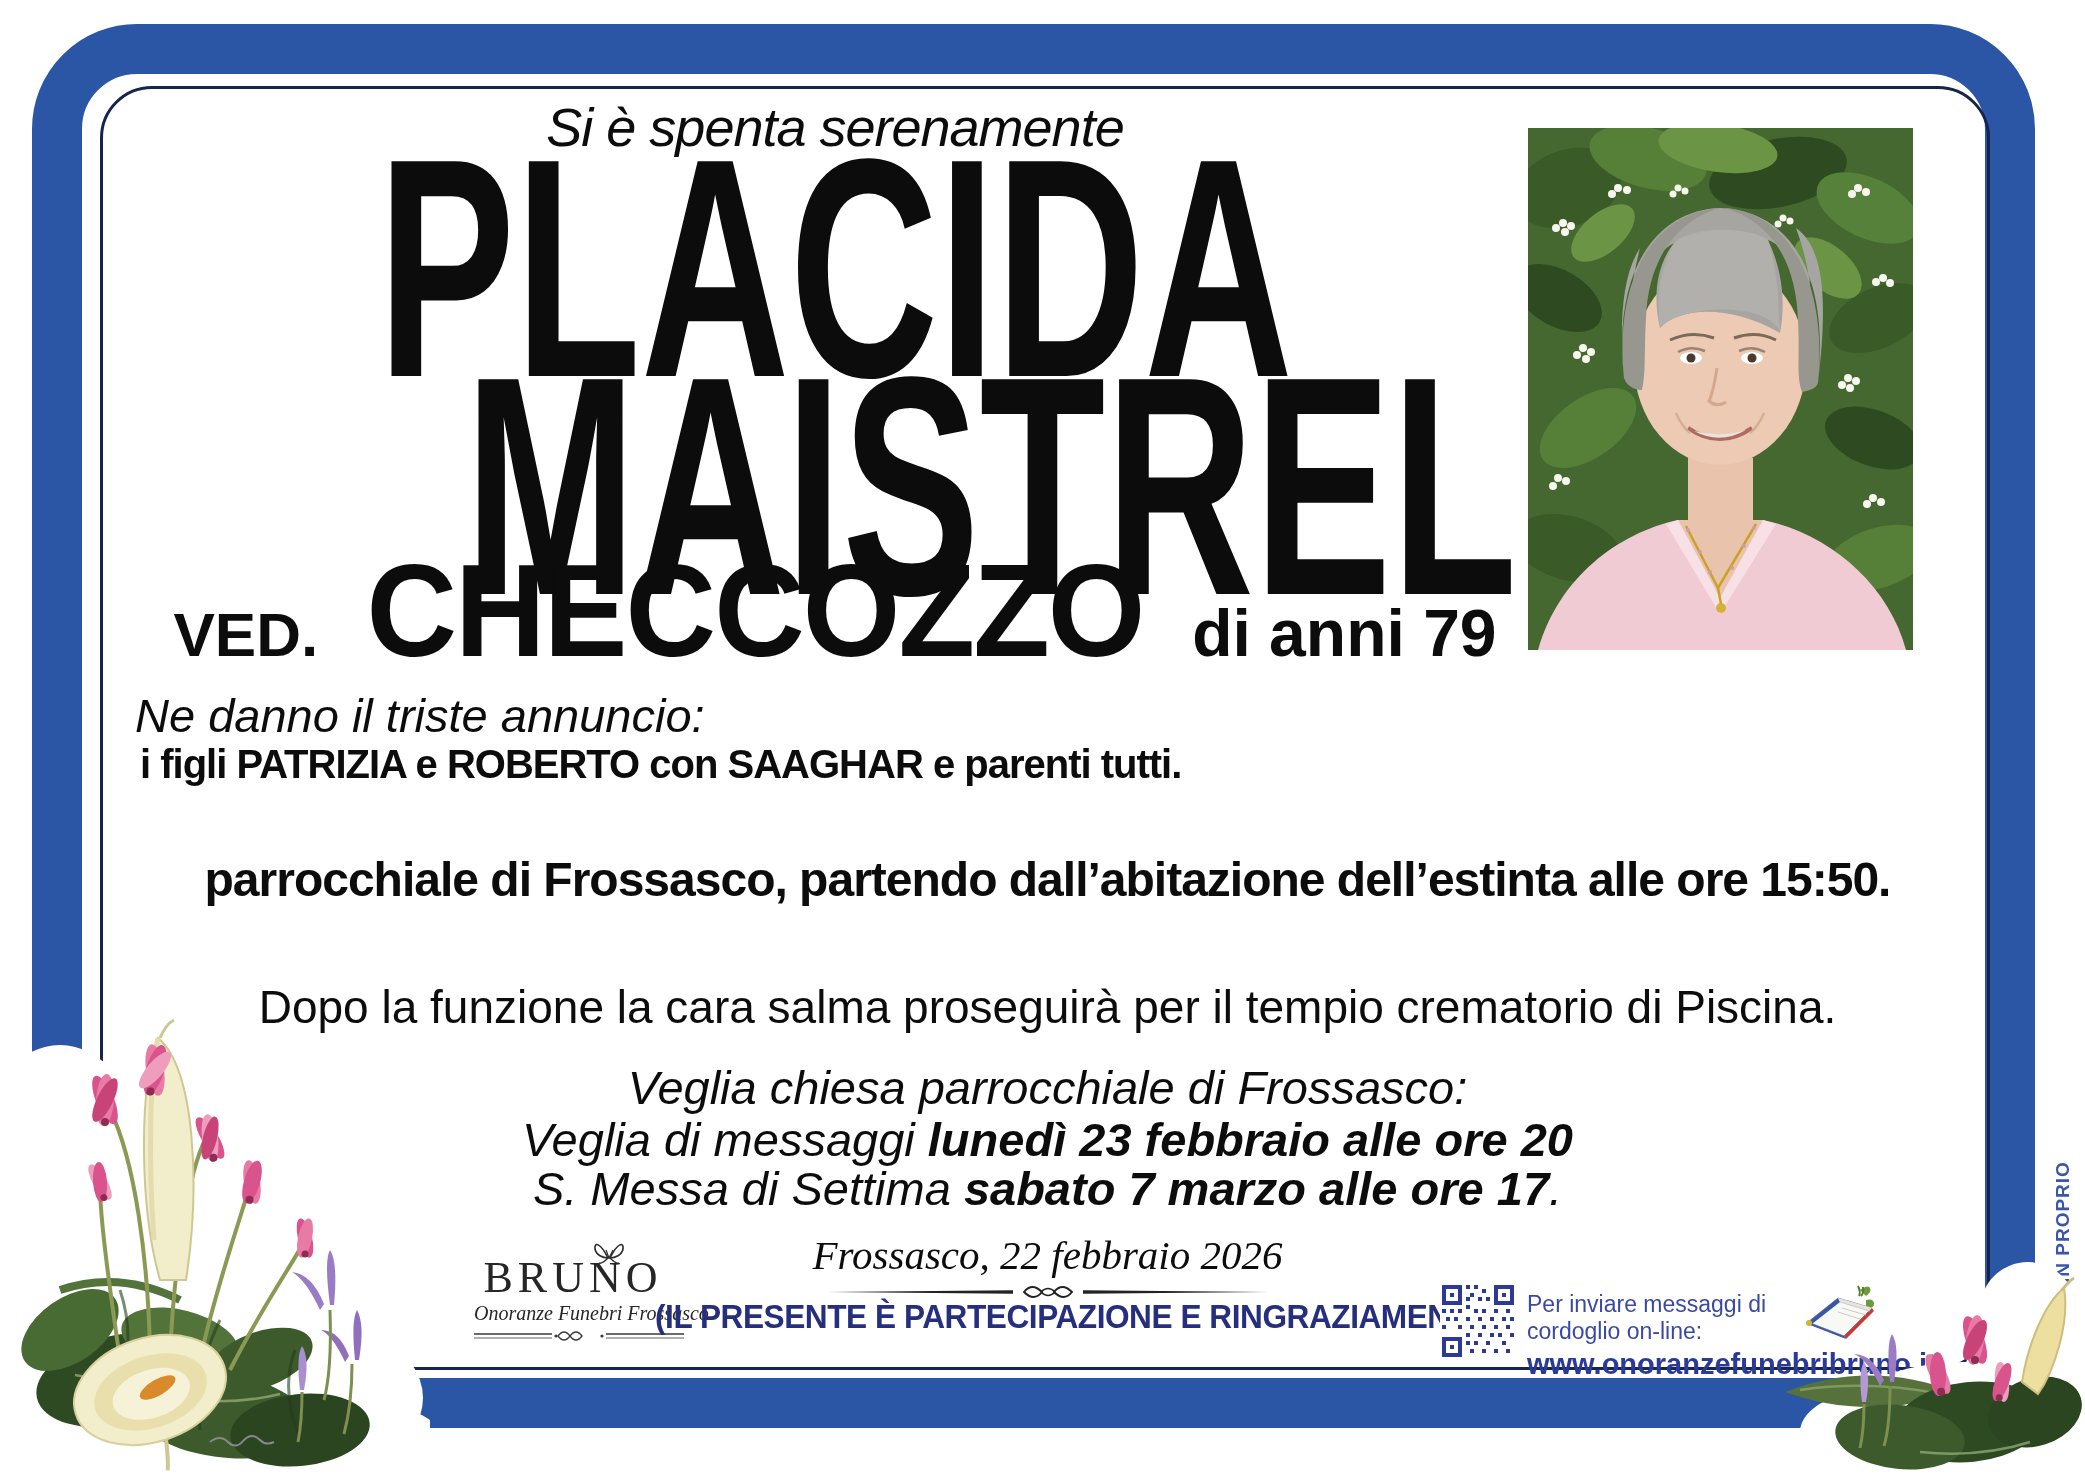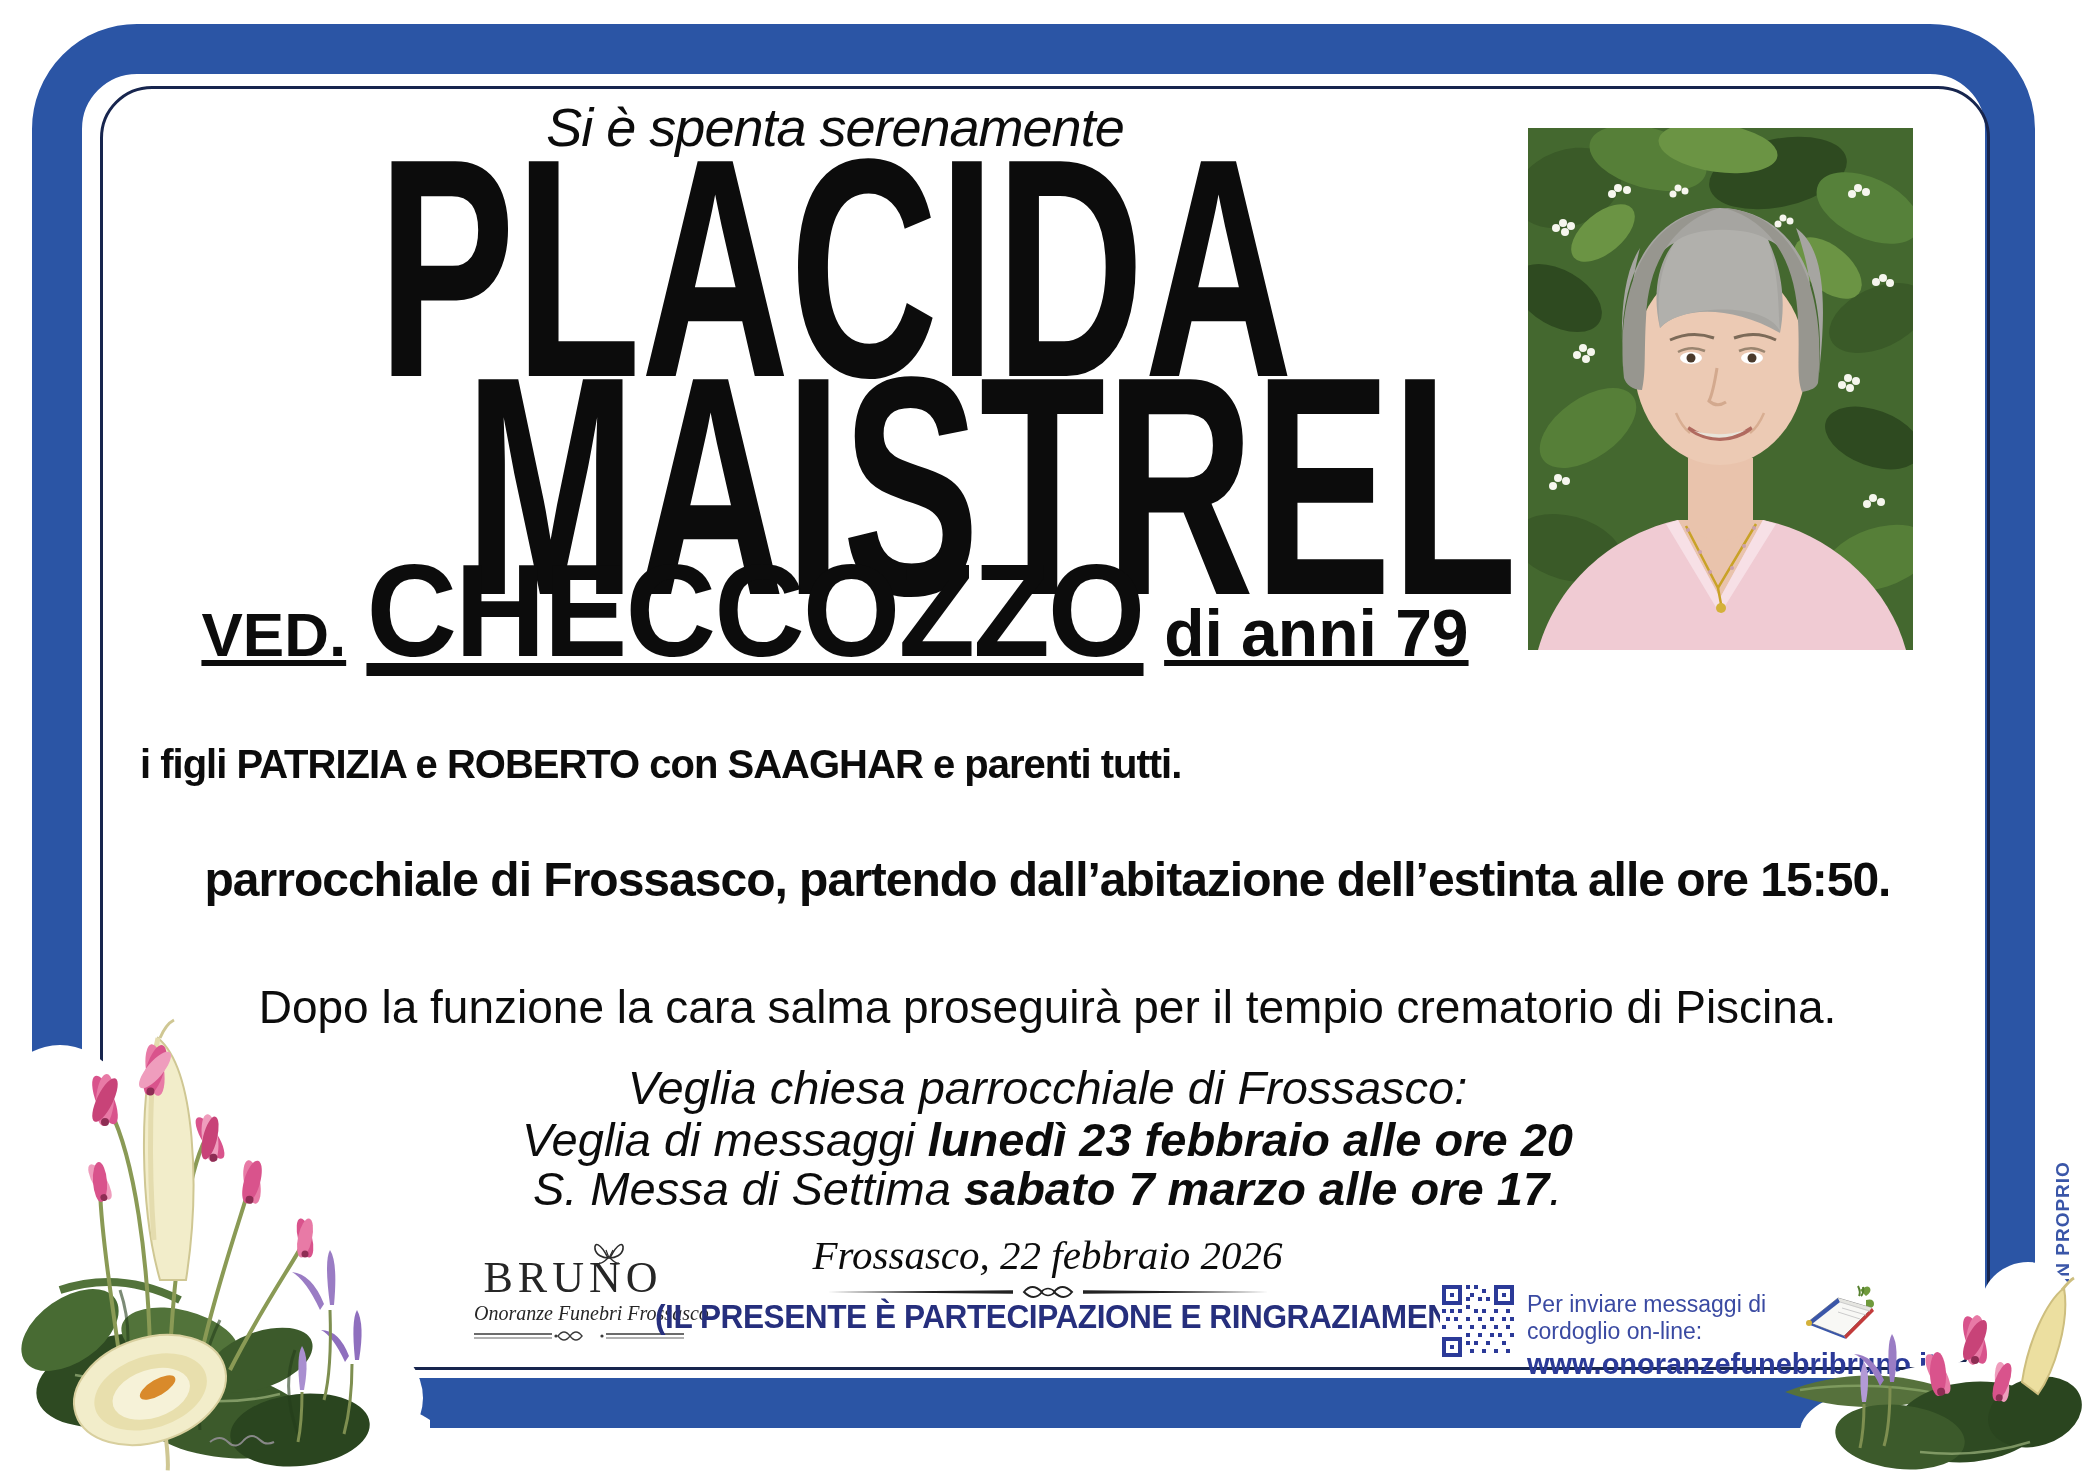--- a/index.html
+++ b/index.html
@@ -18,21 +18,21 @@
   }
   
   .abs{position:absolute;}
   .head-col{left:120px; width:1430px; text-align:center;}
   .full-col{left:120px; width:1855px; text-align:center;}
   .intro{top:96px; font-style:italic; font-size:54px; letter-spacing:-1px;text-align:center;}
   .name{font-weight:bold; font-size:312px; line-height:312px; white-space:nowrap;}
   .name>span{display:inline-block; transform:scaleX(0.66); transform-origin:center bottom;}
   .name1{top:112px;}
   .name2{top:330px;}
-  .ved-row{top:535px; height:125px; display:flex; align-items:baseline; justify-content:center; white-space:nowrap;text-decoration:underline;}
+  .ved-row{top:535px; height:125px; display:flex; align-items:baseline; justify-content:center; gap:28px; white-space:nowrap;}
   .ved{font-weight:bold; font-size:62px;}
   .married{font-weight:bold; font-size:132px; letter-spacing:-2px; display:inline-block; transform:scaleX(.95); transform-origin:center bottom;}
   .age{font-weight:bold; font-size:66px;}
   .announce-label{top:688px; left:135px; font-style:italic; font-size:47px;}
   .announce-family{top:742px; left:140px; font-weight:bold; font-size:40px; letter-spacing:-1px; white-space:nowrap;}
   .funeral{top:850px; font-weight:bold; font-size:48px; line-height:59px; letter-spacing:-1px;}
   .cremation{top:980px; font-size:46px;}
   .church1{top:1060px; font-style:italic; font-size:47px;}
   .church2{top:1112px; font-style:italic; font-size:47px;}
   .church3{top:1161px; font-style:italic; font-size:47px;}
@@ -201,20 +201,21 @@
             <circle cx="172" cy="424" r="2"></circle>
             <circle cx="182" cy="444" r="2"></circle>
             <circle cx="204" cy="440" r="2"></circle>
             <circle cx="216" cy="418" r="2"></circle>
             <circle cx="226" cy="400" r="2"></circle>
           </g>
       </g>
     </svg>
   </div>
 
+  <div class="abs announce-label">Ne danno il triste annuncio:</div>
   <div class="abs announce-family">i figli PATRIZIA e ROBERTO con SAAGHAR e parenti tutti.</div>
 
   <div class="abs full-col funeral">
     <div>parrocchiale di Frossasco, partendo dall’abitazione dell’estinta alle ore 15:50.</div>
   </div>
 
   <div class="abs full-col cremation">Dopo la funzione la cara salma proseguirà per il tempio crematorio di Piscina.</div>
 
   <div class="abs full-col church1">Veglia chiesa parrocchiale di Frossasco:</div>
   <div class="abs full-col church2"><span>Veglia di messaggi </span><span class="b">lunedì 23 febbraio alle ore 20</span></div>

